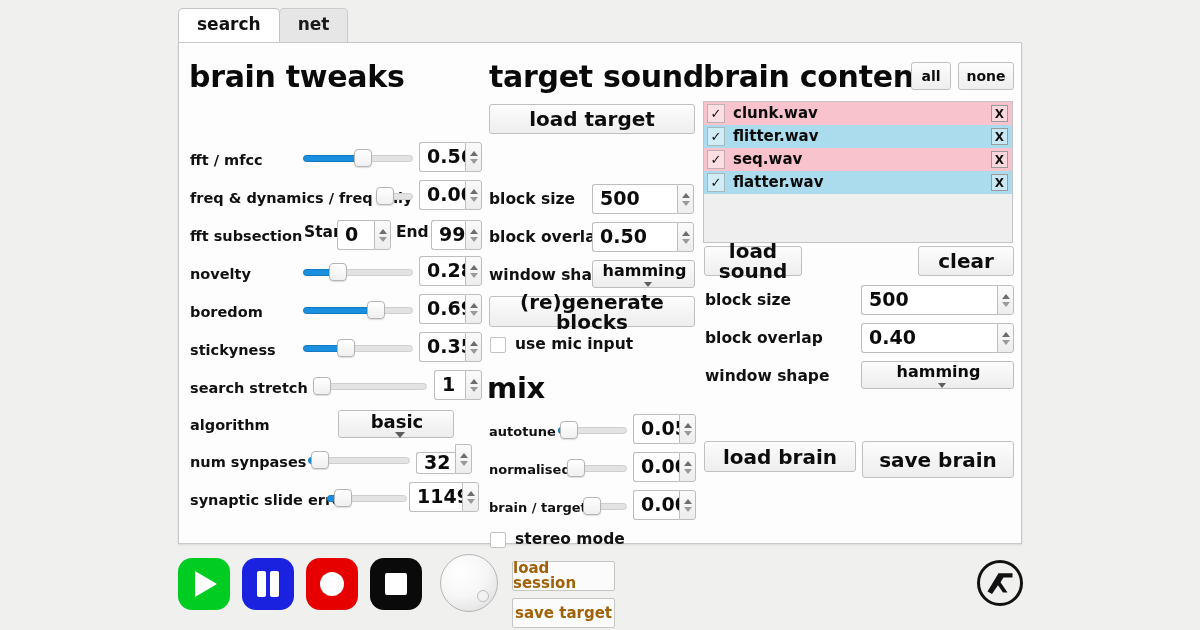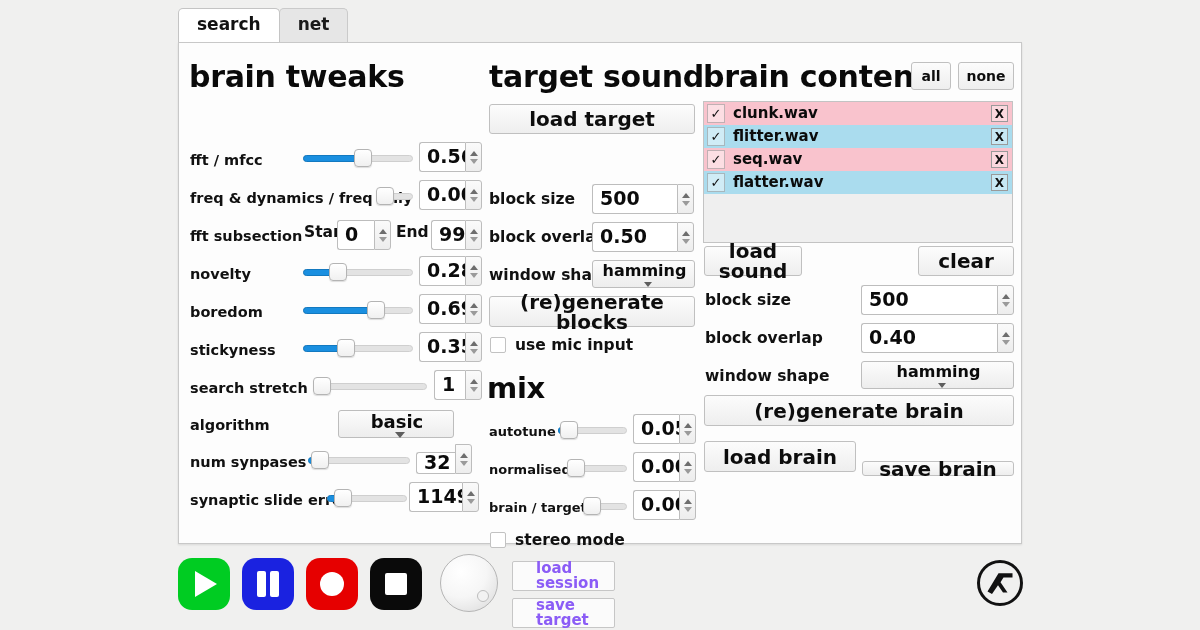--- a/index.html
+++ b/index.html
@@ -111,21 +111,21 @@
     background:linear-gradient(#fcfcfc,#ededed);
     border:1px solid #bdbdbd; border-radius:3px;
     display:flex; align-items:center; justify-content:space-between;
     padding:0 7px 0 9px;
     font-family:"DejaVu Sans", sans-serif;
     font-size:18px; font-weight:700; color:#0b0b0b;flex-direction:column;
   }
   .dd .cv { width:0;height:0;border-left:5px solid transparent;border-right:5px solid transparent;border-top:6px solid #5e5e5e; margin-left:6px;}
 
   
-  .cbrow { display:flex; align-items:flex-end; gap:9px; }
+  .cbrow { display:flex; align-items:flex-start; gap:9px; }
   .cbox { width:16px;height:16px;background:#fff;border:1px solid #c2c2c2;border-radius:2px;flex:none;}
 
   
   #list {
     position:absolute; left:703px; top:101px; width:310px; height:142px;
     background:#efefef; border:1px solid #c3c3c3;
     overflow:hidden;
   }
   .lrow { height:23px; display:flex; align-items:center; position:relative; }
   .lrow .chk {
@@ -158,22 +158,22 @@
   #knob {
     position:absolute;left:262px;top:0;width:58px;height:58px;border-radius:50%;
     background:radial-gradient(circle at 36% 30%, #ffffff 0%, #f6f6f6 48%, #d8d8d8 100%);
     border:1px solid #b5b5b5;
   }
   #knob .dot { position:absolute;right:8px;bottom:9px;width:12px;height:12px;border-radius:50%;
     background:#f2f2f2;border:1px solid #bdbdbd;}
   .sess {
     position:absolute; left:334px; width:103px; height:30px;
     background:#fbfbfb; border:1px solid #c6c6c6; border-radius:2px;
-    font-family:"DejaVu Sans", sans-serif; font-size:15px; font-weight:700; color:#8b5cf6;
-    display:flex;align-items:center;justify-content:center;line-height:1;padding-left:23px;
+    font-family:"DejaVu Sans", sans-serif; font-size:15px; font-weight:700; color:#a16207;
+    display:flex;align-items:center;justify-content:center;line-height:1;
   }
   #logo { position:absolute; left:798px; top:5px; width:48px;height:48px;}
 </style>
 </head>
 <body>
 
 <div id="tabbar">
   <div class="tab active">search</div>
   <div class="tab inactive">net</div>
 </div>
@@ -426,23 +426,22 @@
         <i class="dn"></i>
       </div>
   </div>
 
   <div style="position:absolute;left:526px;top:326px;" class="lbl md">window shape</div>
   <div class="dd" style="position:absolute;left:682px;top:318px;width:153px;height:28px;font-size:16px;">
     <span>hamming</span>
     <span class="cv" style="border-top-width:5px;border-left-width:4px;border-right-width:4px;"></span>
   </div>
 
-  <div class="btn" style="position:absolute;left:525px;top:352px;width:310px;height:31px;">(re)generate brain</div>
   <div class="btn" style="position:absolute;left:525px;top:398px;width:152px;height:31px;">load brain</div>
-  <div class="btn" style="position:absolute;left:683px;top:398px;width:152px;height:15px;margin-top:20px;">save brain</div>
+  <div class="btn" style="position:absolute;left:683px;top:398px;width:152px;height:37px;">save brain</div>
 </div>
 
 <div id="list">
   <div class="lrow" style="background:#f9c3cd;">
     <span class="chk">✓</span>
     <span class="fn">clunk.wav</span>
     <span class="xb">X</span>
   </div>
   <div class="lrow" style="background:#aadcee;">
     <span class="chk">✓</span>

